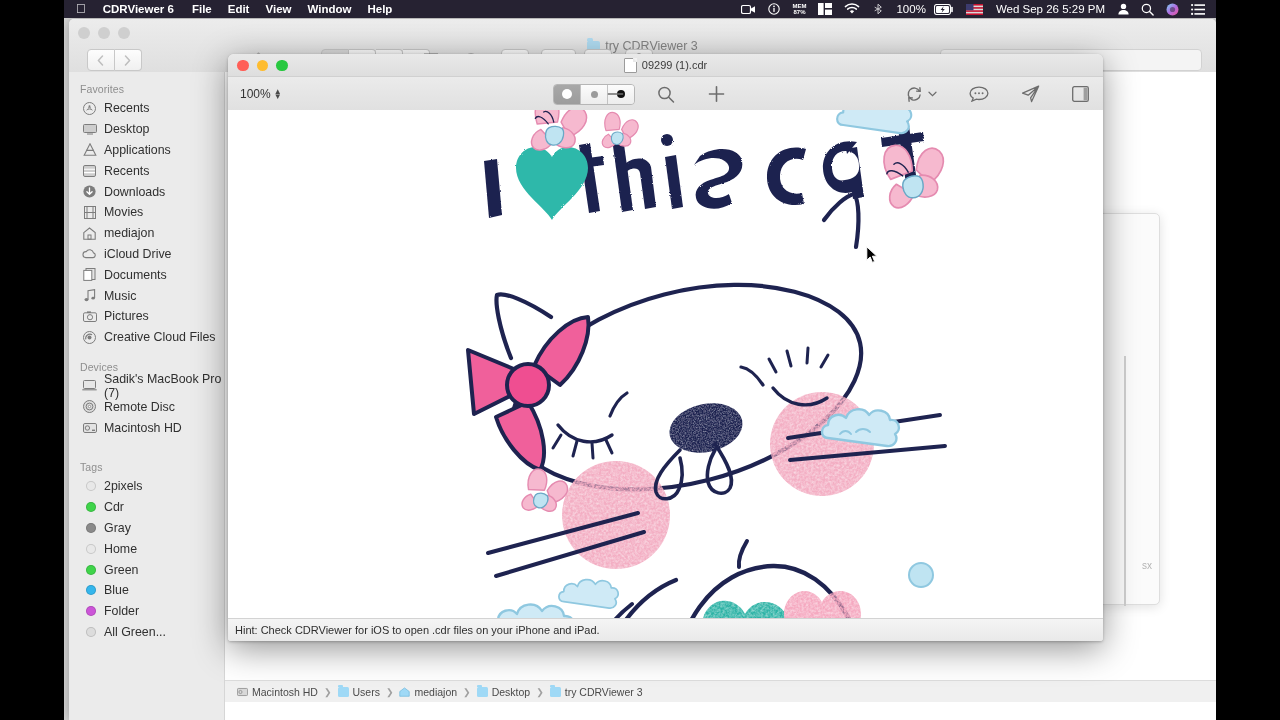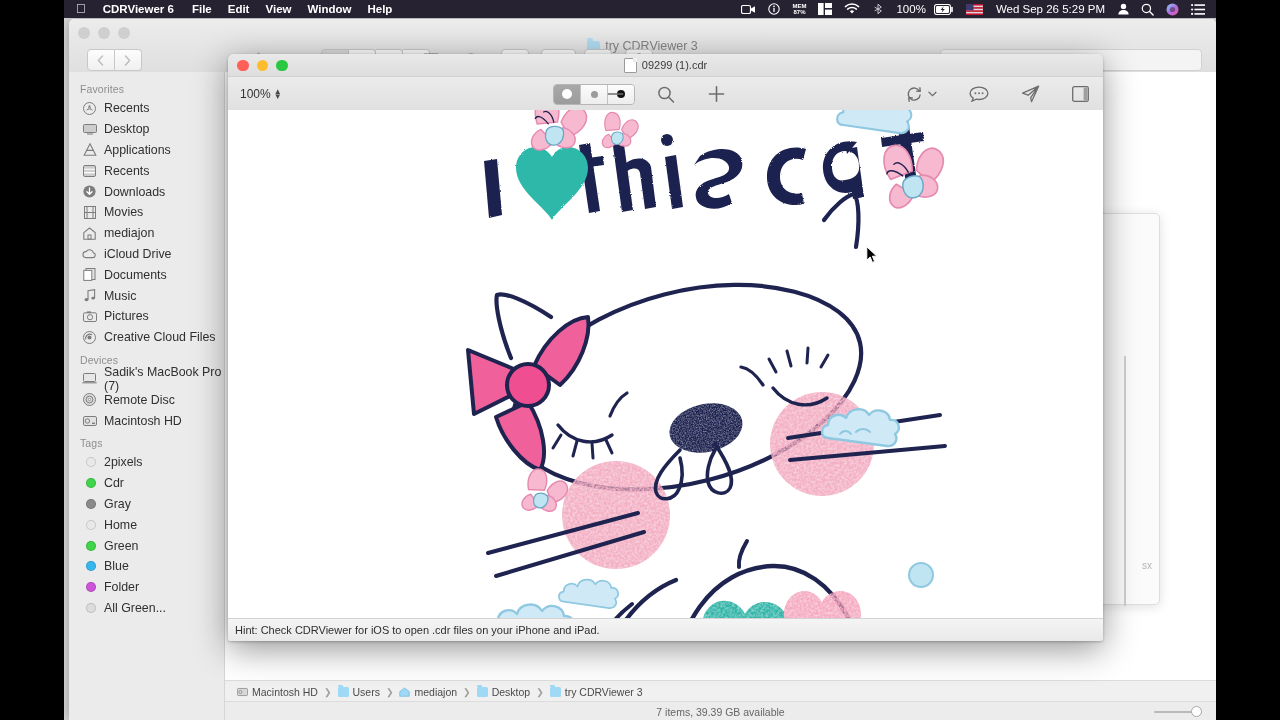--- a/index.html
+++ b/index.html
@@ -614,21 +614,21 @@
             <span class="sb-ic">
                 <svg width="13" height="13" viewBox="0 0 13 13">
                   <circle cx="6.5" cy="6.5" r="6" fill="none" stroke="#7d7d7d" stroke-width="1"></circle>
                   <path d="M2.8 8.4a4.2 4.2 0 0 1 6.3-4.6" fill="none" stroke="#7d7d7d" stroke-width="1.1"></path>
                   <circle cx="6.5" cy="6.5" r="2" fill="#7d7d7d"></circle>
                 </svg>
               </span>
             <span>Creative Cloud Files</span>
           </div>
 
-          <div class="sb-head" style="margin-top:3px;">Devices</div>
+          <div class="sb-head" style="margin-top:10px;">Devices</div>
 
           <div class="sb-item">
             <span class="sb-ic">
                 <svg width="15" height="11" viewBox="0 0 15 11">
                   <rect x="1.5" y="0.5" width="12" height="8" rx="1" fill="#e6e6e6" stroke="#7d7d7d" stroke-width="1"></rect>
                   <path d="M0.3 9.8 H14.7" stroke="#7d7d7d" stroke-width="1.1"></path>
                 </svg>
               </span>
             <span>Sadik's MacBook Pro (7)</span>
           </div>
@@ -646,21 +646,21 @@
             <span class="sb-ic">
                 <svg width="14" height="12" viewBox="0 0 14 12">
                   <rect x="0.5" y="1.5" width="13" height="9" rx="1.4" fill="#e2e2e2" stroke="#7d7d7d" stroke-width="1"></rect>
                   <circle cx="4.4" cy="6" r="2.2" fill="none" stroke="#7d7d7d" stroke-width="1"></circle>
                   <rect x="9" y="7.6" width="3" height="1.4" fill="#7d7d7d"></rect>
                 </svg>
               </span>
             <span>Macintosh HD</span>
           </div>
 
-          <div class="sb-head" style="margin-top:3px;">Tags</div>
+          <div class="sb-head" style="margin-top:20px;">Tags</div>
 
           <div class="sb-item">
             <span class="sb-ic">
                 <span class="tagdot" style="background:#e8e8e8;"></span>
               </span>
             <span>2pixels</span>
           </div>
           <div class="sb-item">
             <span class="sb-ic">
                 <span class="tagdot" style="background:#3fd44a;"></span>
@@ -735,27 +735,20 @@
               <span class="pb-ic pb-folder"></span>
               <span>Desktop</span>
             </span>
             <span class="pb-sep">❯</span>
             <span class="pb-seg">
               <span class="pb-ic pb-folder"></span>
               <span>try CDRViewer 3</span>
             </span>
           </div>
 
-          <div id="statusbar">
-            <span>7 items, 39.39 GB available</span>
-            <span id="zoomslider">
-              <span class="slider-track"></span>
-              <span class="slider-knob"></span>
-            </span>
-          </div>
         </div>
       </div>
     </div>
 
     <div id="cdr">
 
       <div id="cdr-title">
         <div id="cdr-dots">
           <span class="tlc red"></span>
           <span class="tlc yel"></span>

